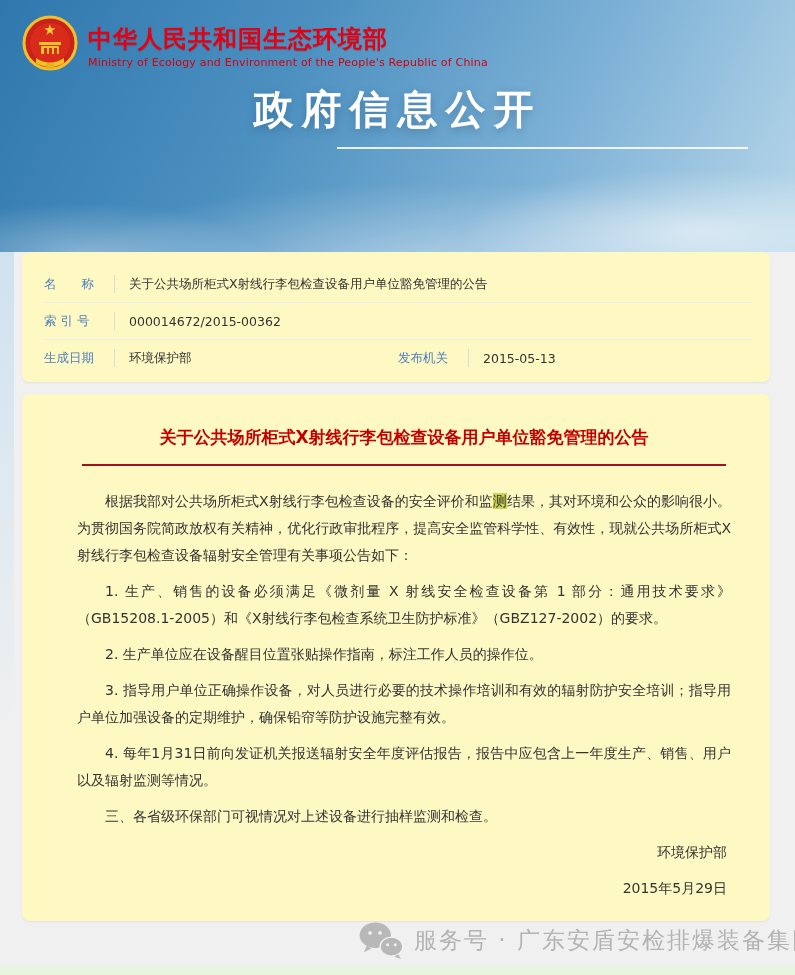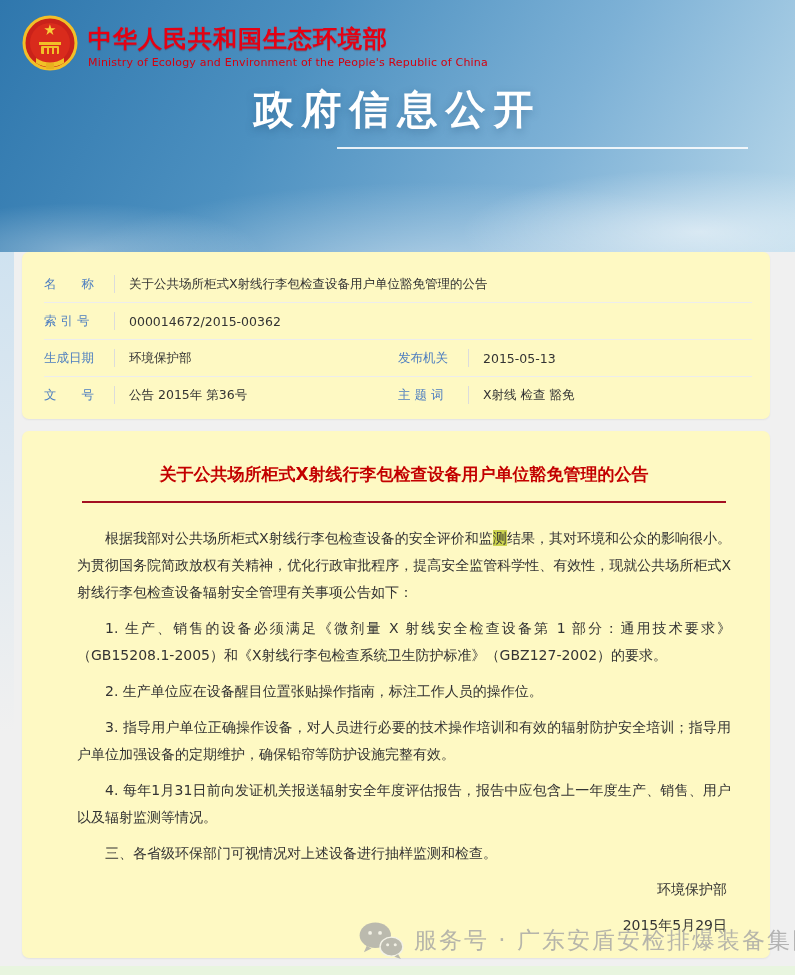--- a/index.html
+++ b/index.html
@@ -117,32 +117,20 @@
         <span class="mlabel">生成日期</span>
         <span class="msep"></span>
         <span class="mvalue">环境保护部</span>
       </div>
       <div class="mpair">
         <span class="mlabel">发布机关</span>
         <span class="msep"></span>
         <span class="mvalue">2015-05-13</span>
       </div>
     </div>
-    <div class="mrow">
-      <div class="mpair">
-        <span class="mlabel">文　　号</span>
-        <span class="msep"></span>
-        <span class="mvalue">公告 2015年 第36号</span>
-      </div>
-      <div class="mpair">
-        <span class="mlabel">主 题 词</span>
-        <span class="msep"></span>
-        <span class="mvalue">X射线 检查 豁免</span>
-      </div>
-    </div>
   </div>
 
   <div class="card doc-card">
     <div class="doc-title">关于公共场所柜式X射线行李包检查设备用户单位豁免管理的公告</div>
     <hr class="doc-rule">
     <div class="doc-body">
       <p><span>根据我部对公共场所柜式X射线行李包检查设备的安全评价和监</span><span class="hl">测</span><span>结果，其对环境和公众的影响很小。为贯彻国务院简政放权有关精神，优化行政审批程序，提高安全监管科学性、有效性，现就公共场所柜式X射线行李包检查设备辐射安全管理有关事项公告如下：</span></p>
       <p>1. 生产、销售的设备必须满足《微剂量 X 射线安全检查设备第 1 部分：通用技术要求》（GB15208.1-2005）和《X射线行李包检查系统卫生防护标准》（GBZ127-2002）的要求。</p>
       <p>2. 生产单位应在设备醒目位置张贴操作指南，标注工作人员的操作位。</p>
       <p>3. 指导用户单位正确操作设备，对人员进行必要的技术操作培训和有效的辐射防护安全培训；指导用户单位加强设备的定期维护，确保铅帘等防护设施完整有效。</p>

